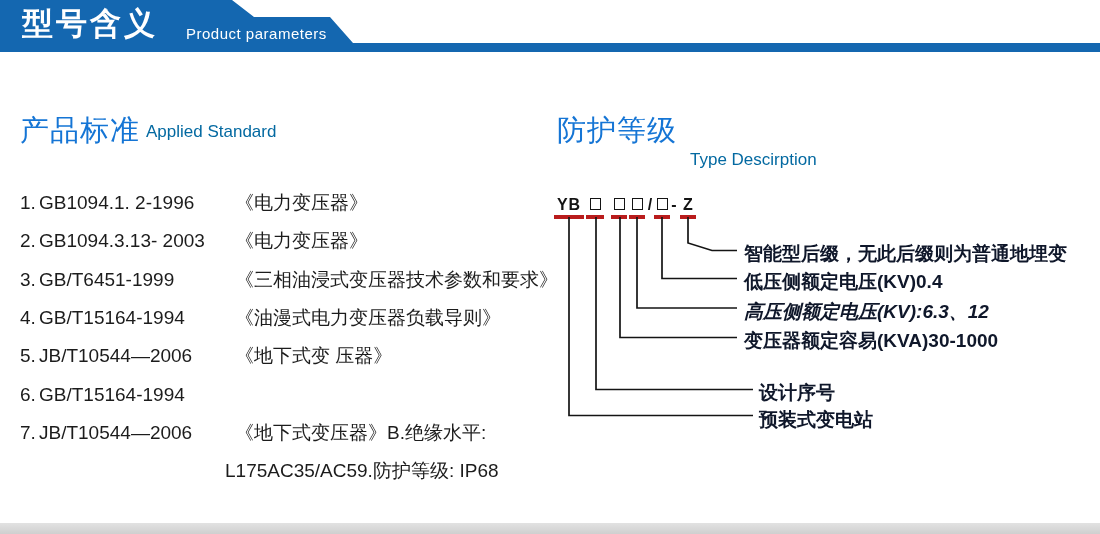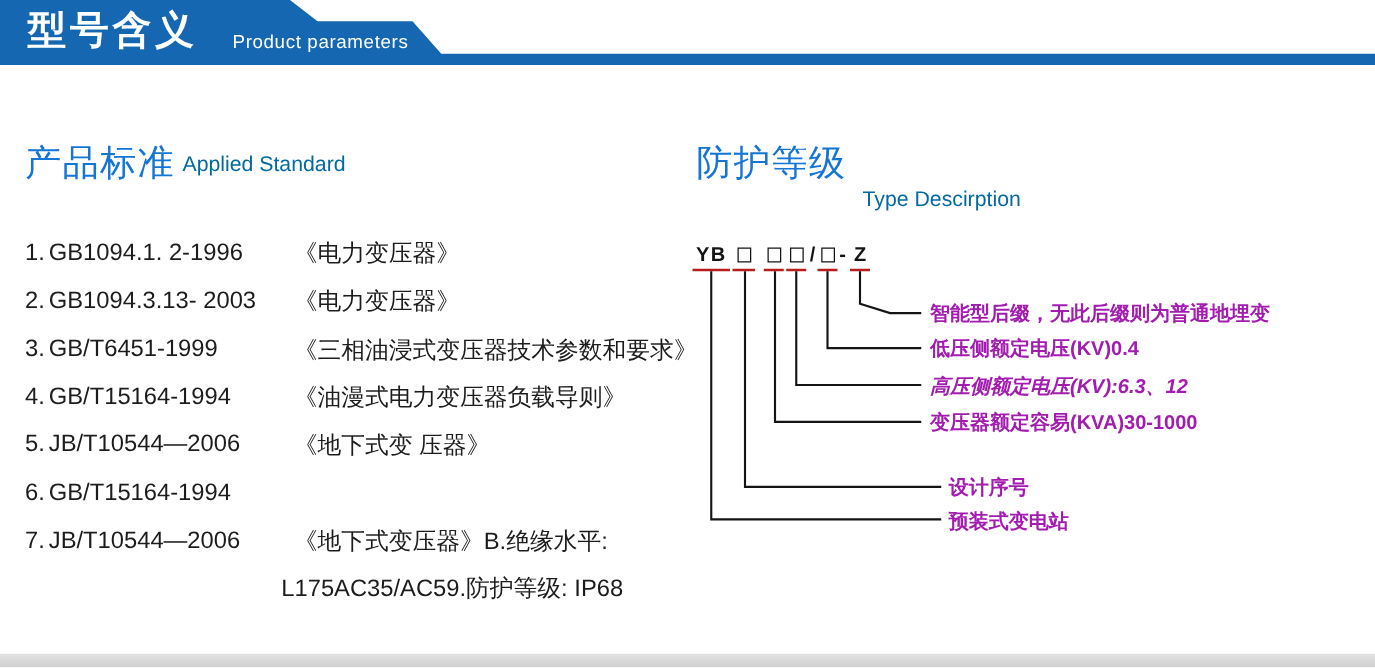--- a/index.html
+++ b/index.html
@@ -25,36 +25,36 @@
   #left-heading-cn{left:20px;top:111px;}
   #left-heading-en{left:146px;top:122px;}
   #right-heading-cn{left:557px;top:111px;}
   #right-heading-en{left:690px;top:118px;margin-top:32px;}
   
   .standards{position:absolute;left:20px;top:184px;width:540px;font-size:19px;}
   .std-row{display:grid;grid-template-columns:19px 196px 1fr;height:38.3px;align-items:center;white-space:nowrap;}
   .std-row .num{text-align:left;}
   .cont-row{height:38.3px;display:flex;align-items:center;padding-left:205px;white-space:nowrap;}
   
-  .model-cell{position:absolute;top:196px;height:19px;border-bottom:2px solid #b91c1c;
+  .model-cell{position:absolute;top:196px;height:19px;border-bottom:4px solid #b91c1c;
     text-align:center;font-weight:bold;font-size:16px;line-height:17px;color:#141414;}
   .model-text{position:absolute;top:196px;height:19px;text-align:center;font-weight:bold;
     font-size:16px;line-height:17px;color:#141414;}
   .model-box{display:inline-block;width:11px;height:12px;border:1.6px solid #141414;
     box-sizing:border-box;vertical-align:top;margin-top:2px;background:#ffffff;}
   #cell-yb{left:554px;width:30px;letter-spacing:1px;}
   #cell-b1{left:586px;width:18px;}
   #cell-b2{left:611px;width:16px;}
   #cell-slash{left:645px;width:10px;}
   #cell-b3{left:629px;width:16px;}
   #cell-b4{left:654px;width:16px;}
   #cell-dash{left:669px;width:10px;}
   #cell-z{left:680px;width:16px;}
   .diagram-svg{position:absolute;left:0;top:0;width:1100px;height:534px;pointer-events:none;}
-  .diagram-label{position:absolute;font-size:16px;font-weight:bold;color:#a21caf;white-space:nowrap;}
+  .diagram-label{position:absolute;font-size:19px;font-weight:bold;color:#0f172a;white-space:nowrap;}
   #dlabel-0{left:744px;top:241px;}
   #dlabel-1{left:744px;top:269px;}
   #dlabel-2{left:744px;top:299px;font-style:italic;}
   #dlabel-3{left:744px;top:328px;text-align:center;}
   #dlabel-4{left:759px;top:380px;}
   #dlabel-5{left:759px;top:407px;}
   
   .bottom-strip{position:absolute;left:0;top:523px;width:1100px;height:11px;
     background:linear-gradient(#e2e2e2,#cfcfcf);}
 </style>

